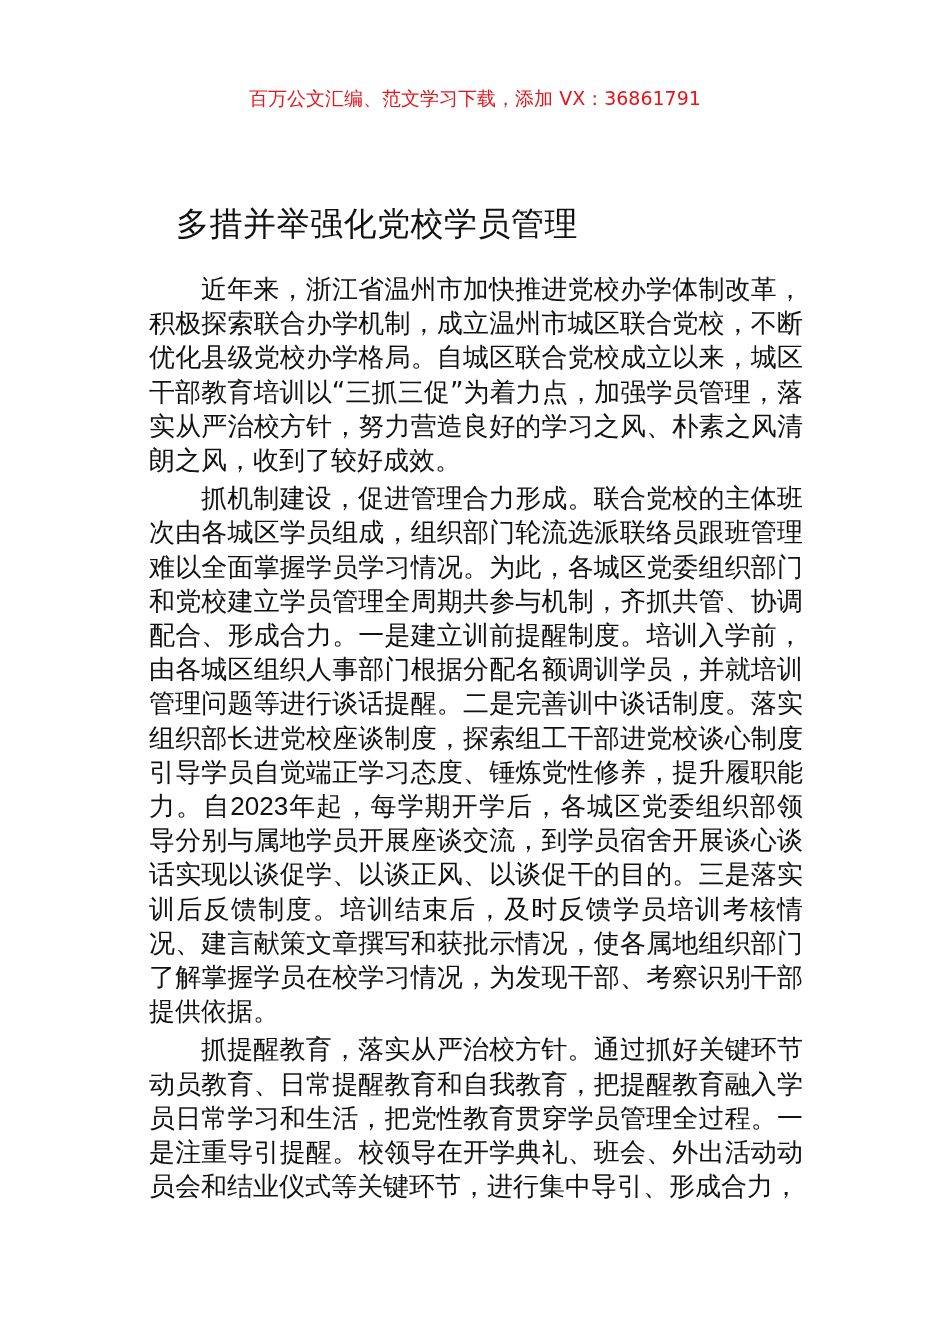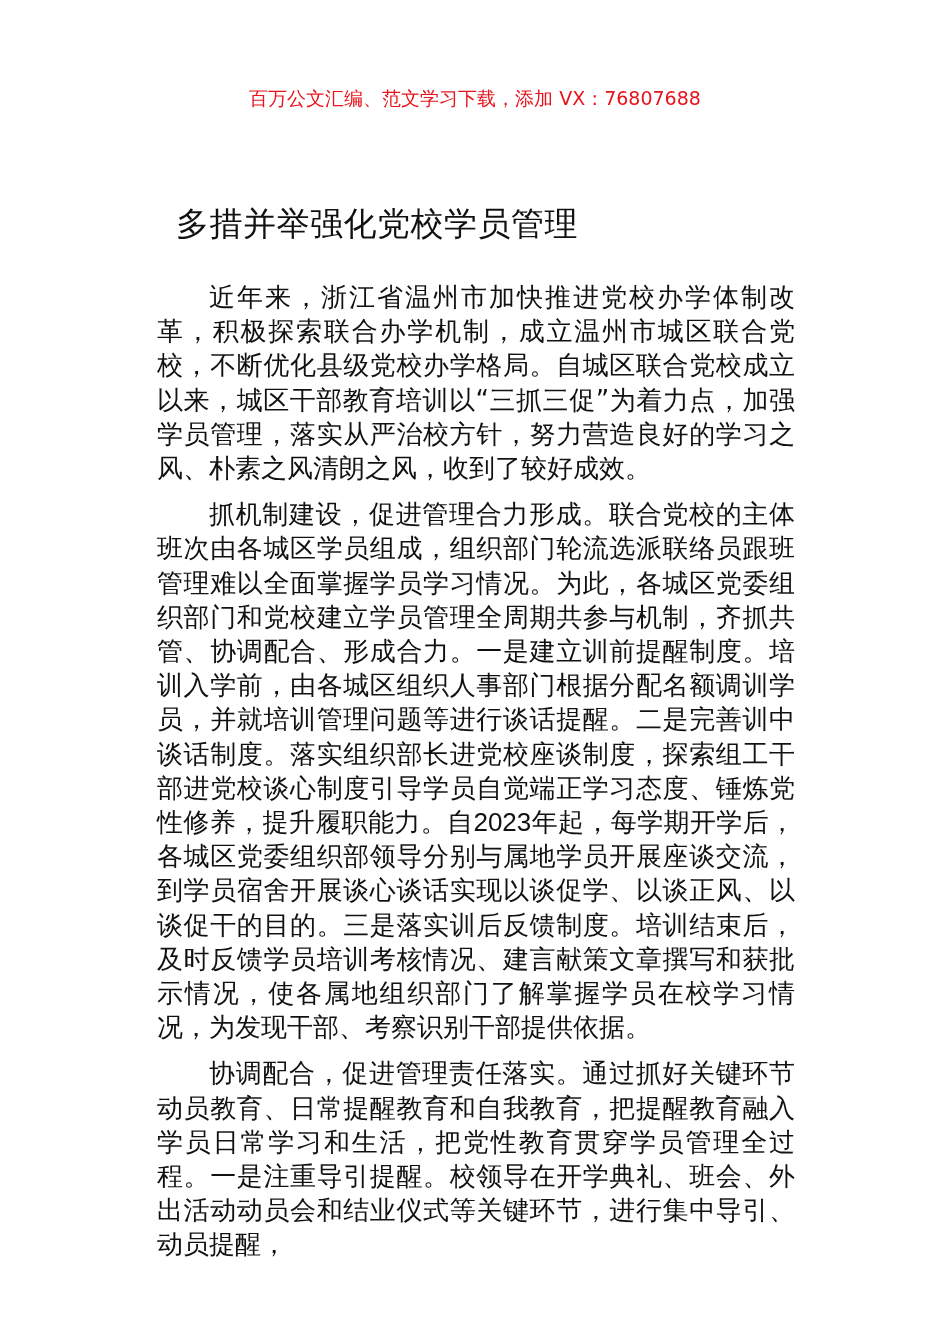--- a/index.html
+++ b/index.html
@@ -48,44 +48,44 @@
   .body {
     position: absolute;
     top: 268px;
     left: 145px;
     width: 662px;
     font-size: 26px;
     line-height: 34.2px;
     color: #111111;
   }
   .para {
-    margin: 12px;
+    margin: 4px;
     text-indent: 52px;
     text-align: justify;
     text-justify: inter-character;
     word-break: break-all;
   }
   .lead {
     font-weight: normal;
   }
   .num {
     font-family: Liberation Sans, sans-serif;
   }
 </style>
 </head>
 <body>
 
 <div class="page">
 
-  <div class="watermark">百万公文汇编、范文学习下载，添加 VX：76807688</div>
+  <div class="watermark">百万公文汇编、范文学习下载，添加 VX：36861791</div>
 
   <h1 class="title">多措并举强化党校学员管理</h1>
 
   <div class="body">
 
     <p class="para"><span>近年来，浙江省温州市加快推进党校办学体制改革，积极探索联合办学机制，成立温州市城区联合党校，不断优化县级党校办学格局。自城区联合党校成立以来，城区干部教育培训以“三抓三促”为着力点，加强学员管理，落实从严治校方针，努力营造良好的学习之风、朴素之风清朗之风，收到了较好成效。</span></p>
 
     <p class="para"><span class="lead">抓机制建设，促进管理合力形成。</span><span>联合党校的主体班次由各城区学员组成，组织部门轮流选派联络员跟班管理难以全面掌握学员学习情况。为此，各城区党委组织部门和党校建立学员管理全周期共参与机制，齐抓共管、协调配合、形成合力。一是建立训前提醒制度。培训入学前，由各城区组织人事部门根据分配名额调训学员，并就培训管理问题等进行谈话提醒。二是完善训中谈话制度。落实组织部长进党校座谈制度，探索组工干部进党校谈心制度引导学员自觉端正学习态度、锤炼党性修养，提升履职能力。自</span><span class="num">2023</span><span>年起，每学期开学后，各城区党委组织部领导分别与属地学员开展座谈交流，到学员宿舍开展谈心谈话实现以谈促学、以谈正风、以谈促干的目的。三是落实训后反馈制度。培训结束后，及时反馈学员培训考核情况、建言献策文章撰写和获批示情况，使各属地组织部门了解掌握学员在校学习情况，为发现干部、考察识别干部提供依据。</span></p>
 
-    <p class="para"><span class="lead">协调配合，促进管理责任落实。</span><span>通过抓好关键环节动员教育、日常提醒教育和自我教育，把提醒教育融入学员日常学习和生活，把党性教育贯穿学员管理全过程。一是注重导引提醒。校领导在开学典礼、班会、外出活动动员会和结业仪式等关键环节，进行集中导引、动员提醒，</span></p>
+    <p class="para"><span class="lead">抓提醒教育，落实从严治校方针。</span><span>通过抓好关键环节动员教育、日常提醒教育和自我教育，把提醒教育融入学员日常学习和生活，把党性教育贯穿学员管理全过程。一是注重导引提醒。校领导在开学典礼、班会、外出活动动员会和结业仪式等关键环节，进行集中导引、形成合力，</span></p>
 
   </div>
 </div>
 
 </body></html>

